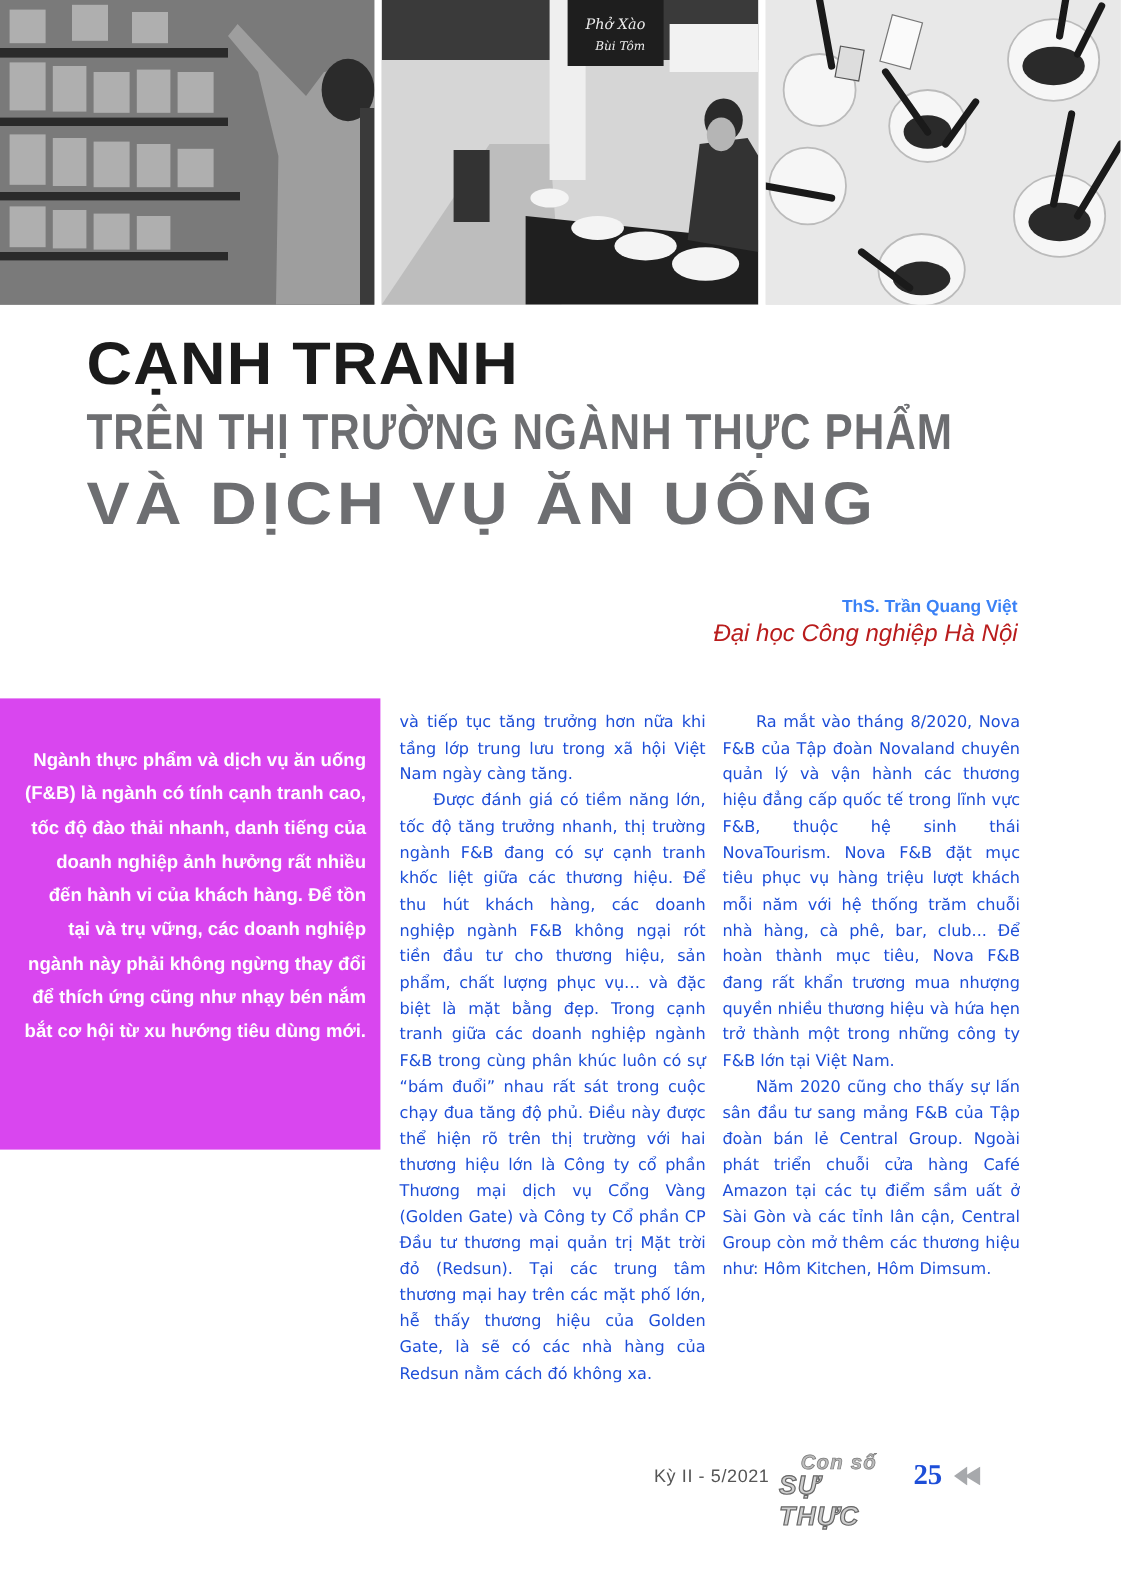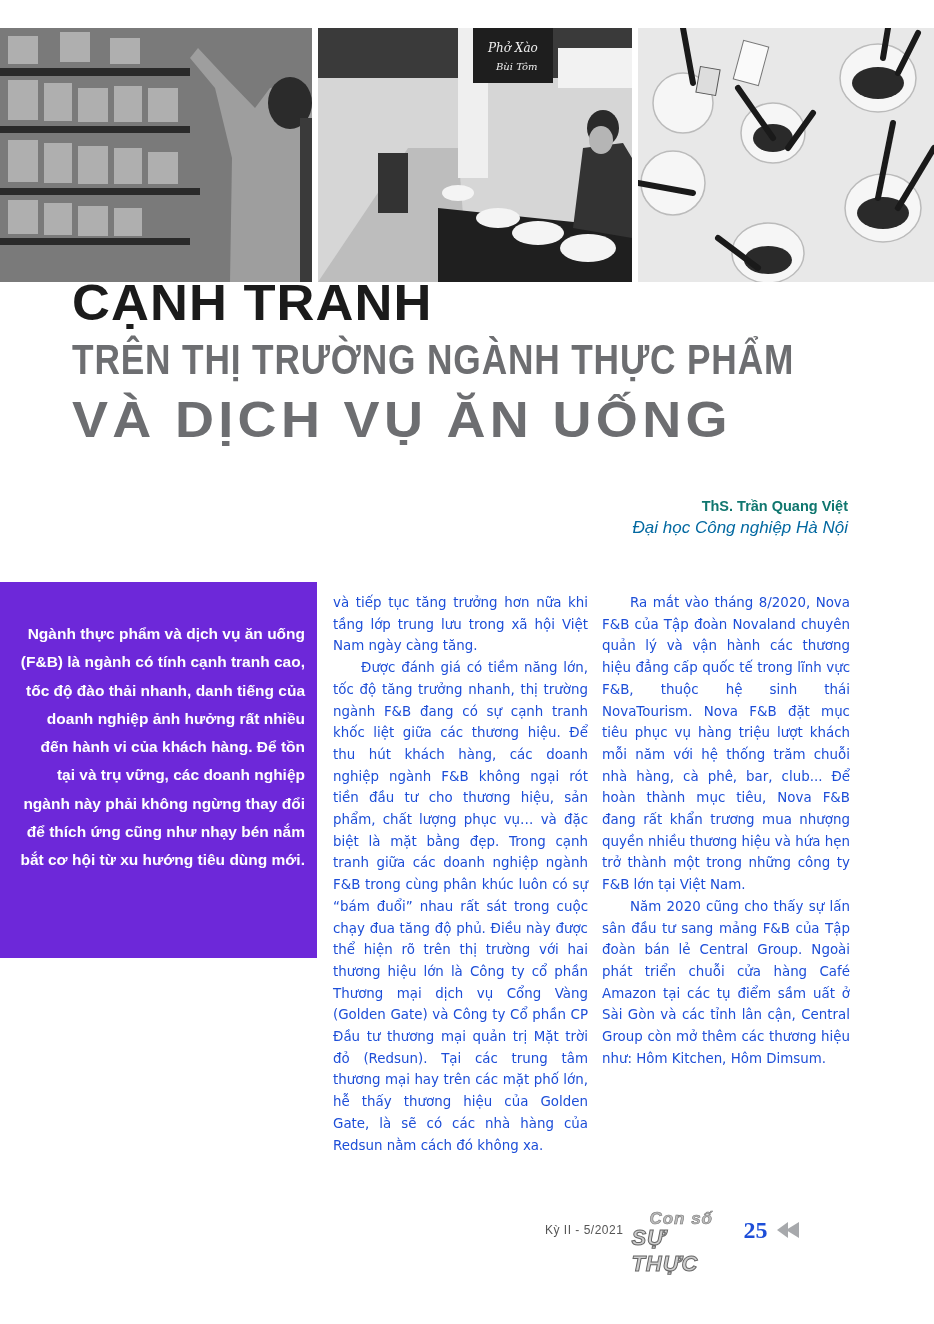--- a/index.html
+++ b/index.html
@@ -1,53 +1,53 @@
 <!DOCTYPE html>
 <html><head>
 <meta charset="utf-8">
 <style>
   * { box-sizing: border-box; margin: 0; padding: 0; }
   html, body { width: 934px; height: 1324px; background: #ffffff; overflow: hidden; }
   body { position: relative; font-family: "DejaVu Sans", sans-serif; color: #1e1e1e; }
 
   
-  .photos { position: absolute; left: 0; top: 0; width: 934px; height: 254px; display: flex; gap: 6px; margin-top: 28px; }
+  .photos { position: absolute; left: 0; top: 0; width: 934px; height: 254px; display: flex; gap: 6px; }
   .photo { position: relative; height: 254px; overflow: hidden; }
   .photo svg { display: block; width: 100%; height: 100%; }
   .p1 { width: 312px; background: #8a8a8a; }
   .p2 { width: 314px; background: #c9c9c9; }
   .p3 { width: 296px; background: #e4e4e4; flex: 1; }
 
   
   .title { position: absolute; left: 72px; top: 274px; font-family: "Liberation Sans", sans-serif; font-weight: 700; letter-spacing: 1px; }
   .title .l1 { display: block; font-size: 50px; line-height: 58px; color: #1b1b1b; transform: scaleX(1.05); transform-origin: left; }
   .title .l2 { display: block; font-size: 42px; line-height: 56px; color: #6d6e71; transform: scaleX(0.84); transform-origin: left; }
   .title .l3 { display: block; font-size: 50px; line-height: 64px; color: #6d6e71; transform: scaleX(1.08); transform-origin: left; letter-spacing: 4px; }
 
   
   .byline { position: absolute; right: 86px; top: 495px; text-align: right; font-family: "Liberation Sans", sans-serif; }
-  .byline .author { font-size: 14.5px; font-weight: 700; color: #0f766e; line-height: 22px; }
-  .byline .org { font-size: 17px; font-style: italic; color: #0369a1; line-height: 22px; }
+  .byline .author { font-size: 14.5px; font-weight: 700; color: #3b82f6; line-height: 22px; }
+  .byline .org { font-size: 20px; font-style: italic; color: #b91c1c; line-height: 22px; }
 
   
-  .sapo { position: absolute; left: 0; top: 582px; width: 317px; height: 376px; background: #6d28d9; padding: 38px 12px 0 20px; }
+  .sapo { position: absolute; left: 0; top: 582px; width: 317px; height: 376px; background: #d946ef; padding: 38px 12px 0 20px; }
   .sapo p { color: #ffffff; font-family: "Liberation Sans", sans-serif; font-weight: 700; font-size: 15.5px; line-height: 28.3px; text-align: right; }
 
   
   .col { position: absolute; font-family: "DejaVu Sans", sans-serif; font-size: 13.4px; line-height: 21.7px; color: #1d4ed8; text-align: justify; }
   .col p { text-indent: 28px; }
   .col p.noindent { text-indent: 0; }
   .col1 { left: 63px; top: 1005px; width: 255px; }
   .col1 h3 { font-size: 13.6px; font-weight: 700; line-height: 21.7px; text-indent: 28px; text-align: justify; }
   .col2 { left: 333px; top: 592px; width: 255px; }
   .col3 { left: 602px; top: 592px; width: 248px; }
 
   
   .footer { position: absolute; left: 545px; top: 1210px; width: 320px; height: 40px; display: flex; align-items: center; }
-  .issue { font-family: "Liberation Sans", sans-serif; font-size: 12px; color: #555; letter-spacing: 0.5px; }
+  .issue { font-family: "Liberation Sans", sans-serif; font-size: 15px; color: #555; letter-spacing: 0.5px; }
   .logo { margin-left: 8px; width: 102px; height: 38px; position: relative; font-family: "Liberation Sans", sans-serif; font-weight: 700; font-style: italic; }
   .logo .top { position: absolute; left: 18px; top: -2px; font-size: 17px; color: #bdbdbd; letter-spacing: 1px; -webkit-text-stroke: 0.6px #777; }
   .logo .bottom { position: absolute; left: 0; top: 14px; font-size: 22px; color: #cfcfcf; letter-spacing: 1px; -webkit-text-stroke: 1px #666; }
   .pagenum { margin-left: 10px; font-family: "Liberation Serif", serif; font-weight: 700; font-size: 24px; color: #1d4ed8; }
   .arrow { margin-left: 10px; width: 22px; height: 16px; }
 </style>
 </head>
 <body>
 
 <div class="photos">

